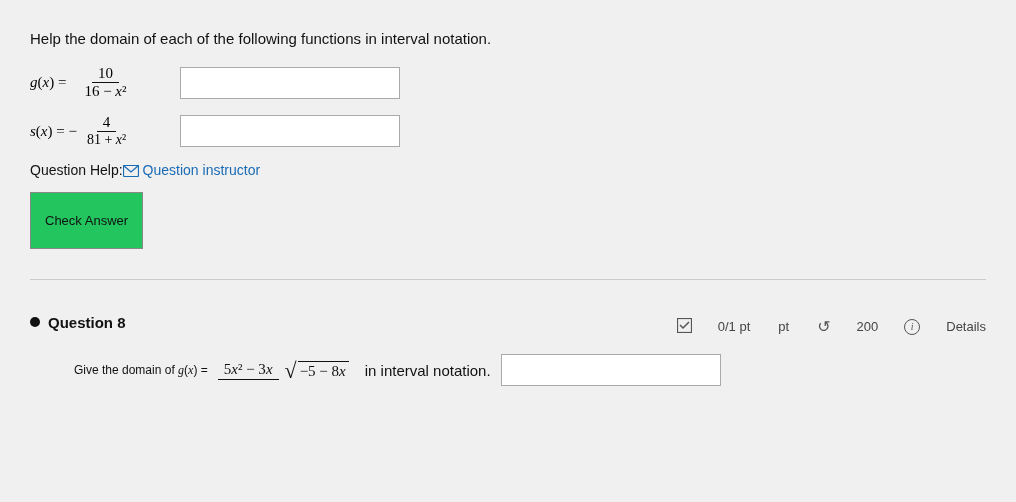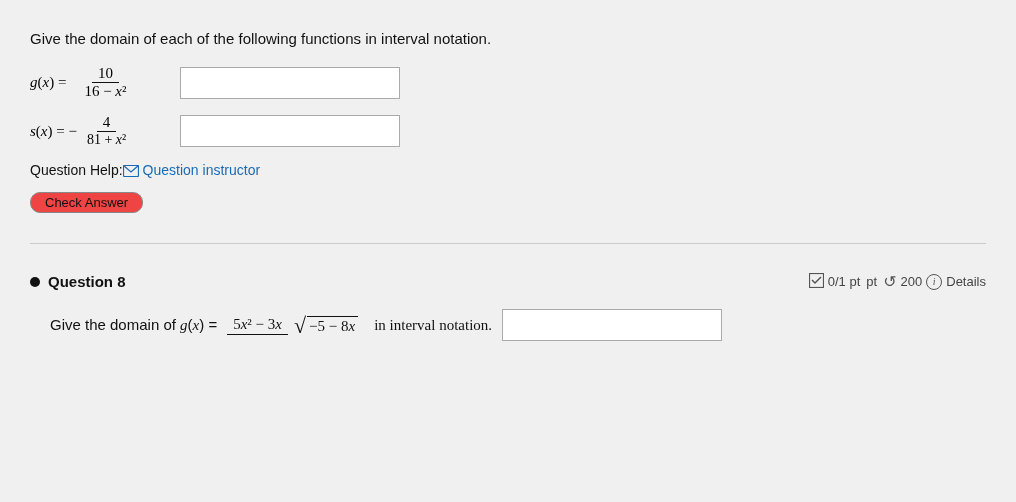--- a/index.html
+++ b/index.html
@@ -67,27 +67,27 @@
     .message-link {
       color: #1a6bb5;
       text-decoration: none;
       display: flex;
       align-items: center;
       gap: 4px;
       font-size: 14px;
     }
 
     .check-answer-btn {
-      background: #ef4444;
+      background: #22c55e;
       border: 1px solid #888;
-      padding: 2px 14px;
+      padding: 20px 14px;
       font-size: 13px;
       font-family: Arial, sans-serif;
       cursor: pointer;
-      border-radius: 10px;
+      border-radius: 0;
       color: #111;
     }
 
     .divider {
       border: none;
       border-top: 1px solid #ccc;
       margin: 10px 0;
       width: 100%;
     }
 
@@ -113,24 +113,25 @@
       width: 10px;
       height: 10px;
       background: #111;
       border-radius: 50%;
       display: inline-block;
     }
 
     .question-meta {
       display: flex;
       align-items: center;
-      gap: 4px;
+      gap: 26px;
       font-size: 13px;
       font-family: Arial, sans-serif;
       color: #444;
+      margin-top: 9px;
     }
 
     .q8-content {
       padding-left: 20px;
       font-size: 15px;
       font-family: Arial, sans-serif;
       color: #111;
     }
 
     .q8-math-row {
@@ -179,21 +180,21 @@
       font-family: Georgia, serif;
     }
   </style>
 </head>
 <body>
 
 <div class="page">
 
   <div class="question-block">
 
-    <div class="question-text">Give the domain of each of the following functions in interval notation.</div>
+    <div class="question-text">Help the domain of each of the following functions in interval notation.</div>
 
     
     <div class="math-row">
       <div class="math-label">
         <span style="font-family:Georgia,serif; font-size:15px;">
           <i>g</i>(<i>x</i>) =
         </span>
         <span style="display:inline-flex; flex-direction:column; align-items:center; margin-left:12px;">
           <span class="numerator" style="border-bottom:1.5px solid #111; padding:0 6px; font-size:15px; font-family:Georgia,serif;">10</span>
           <span class="denominator" style="padding:0 6px; font-size:15px; font-family:Georgia,serif;">16 − <i>x</i>²</span>
@@ -254,35 +255,35 @@
         <span style="margin: 0 2px;">pt</span>
         <span style="font-size:16px; color:#555; cursor:default;">↺</span>
         <span>200</span>
         <span style="display:inline-flex; align-items:center; justify-content:center; width:16px; height:16px; border:1.5px solid #555; border-radius:50%; font-size:10px; font-style:italic; color:#555; font-family:serif; cursor:pointer;">i</span>
         <span>Details</span>
       </div>
     </div>
 
     <div class="q8-content">
       <div class="q8-math-row">
-        <span style="font-family:Arial,sans-serif; font-size:15px;">
+        <span style="font-family:Arial,sans-serif; font-size:12px;margin-left:24px;">
           Give the domain of <i style="font-family:Georgia,serif;">g</i>(<i style="font-family:Georgia,serif;">x</i>) =
         </span>
 
         <span class="big-fraction">
           <span class="num">5<i>x</i>² − 3<i>x</i></span>
           <span class="den">
             <span class="sqrt-wrapper">
               <span class="sqrt-symbol" style="font-size:22px; font-family:Georgia,serif; line-height:1;">√</span>
               <span class="sqrt-content">−5 − 8<i>x</i></span>
             </span>
           </span>
         </span>
 
-        <span style="font-size:15px; font-family:Liberation Serif, serif;">in interval notation.</span>
+        <span style="font-size:15px; font-family:Liberation Sans, sans-serif;">in interval notation.</span>
 
         <input class="answer-input" type="text" placeholder="" style="">
       </div>
     </div>
 
   </div>
 
 </div>
 
 </body></html>

